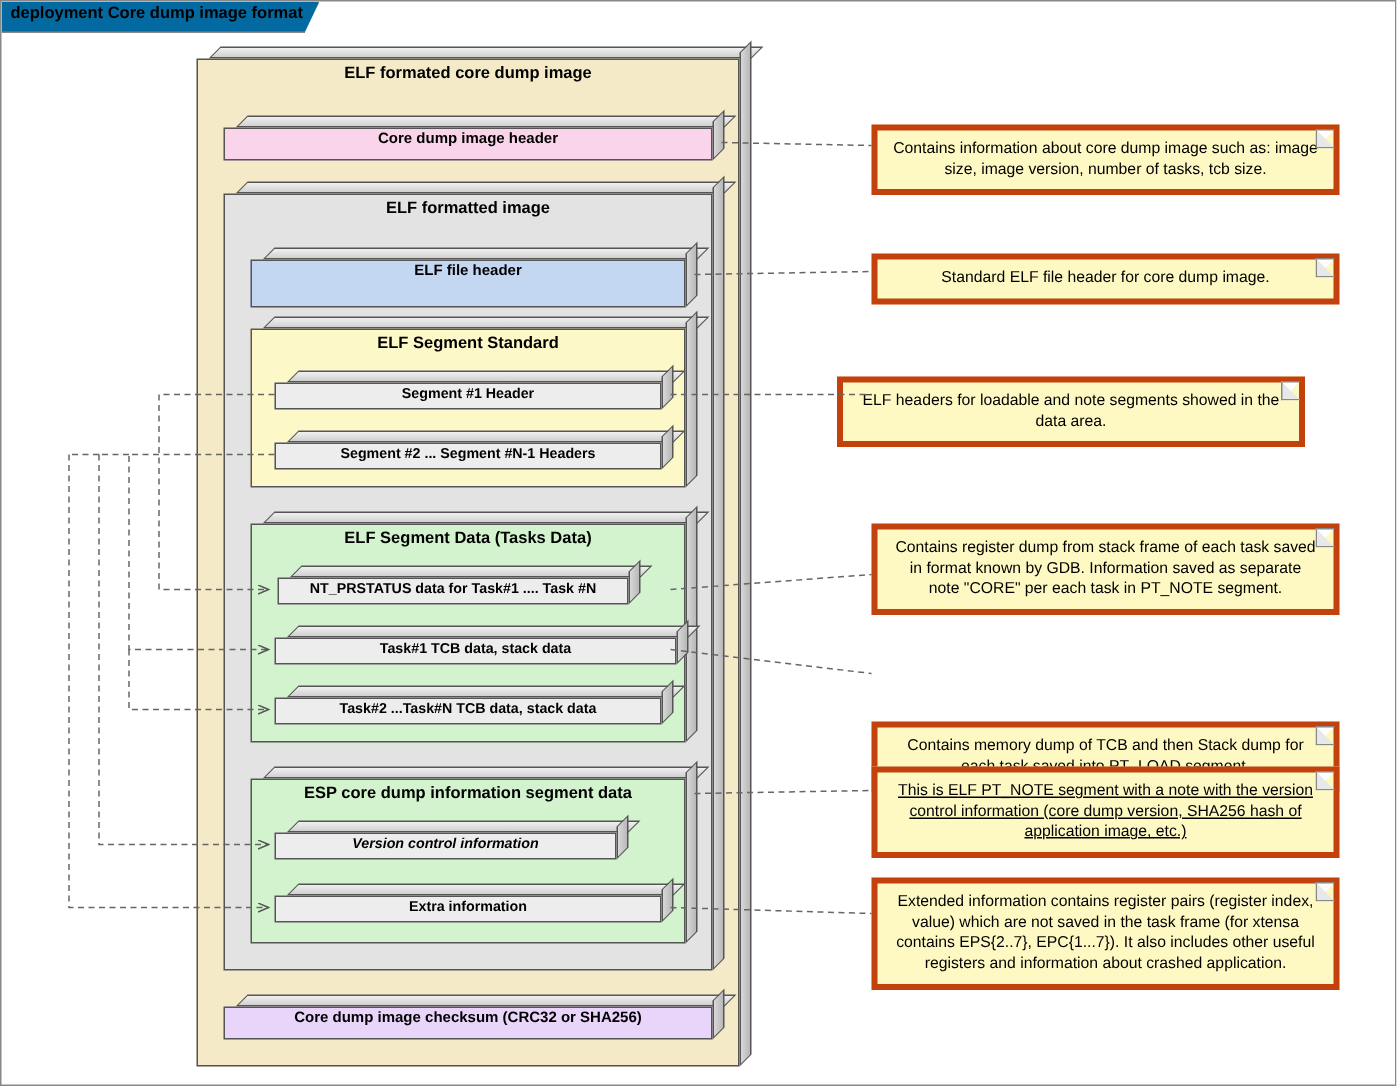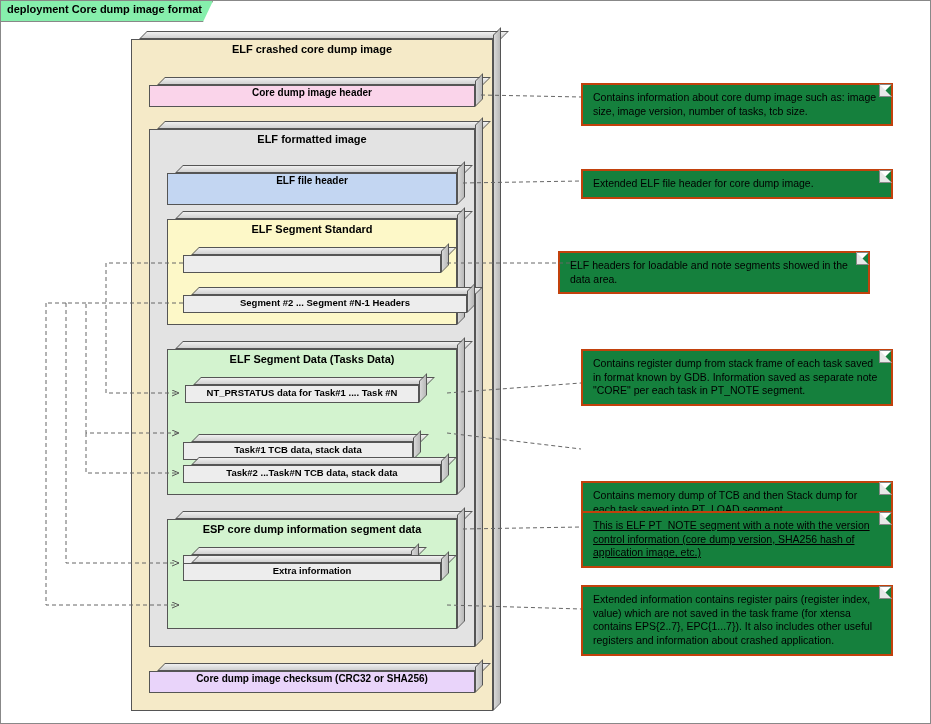--- a/index.html
+++ b/index.html
@@ -18,21 +18,21 @@
   }
   .title-tab {
     position: absolute;
     top: 0; left: 0;
     height: 18px;
     padding: 2px 10px 0 6px;
     border: 1px solid #888;
     border-top: none; border-left: none;
     font-weight: bold;
     font-size: 11px;
-    background: #86efac;
+    background: #0369a1;
     clip-path: polygon(0 0, 100% 0, calc(100% - 10px) 100%, 0 100%);
   }
 
   
   .box3d {
     position: absolute;
     box-sizing: border-box;
   }
   .box3d .top {
     position: absolute;
@@ -75,25 +75,26 @@
   .c-yellow .front { background: #FDF8C8; }
   .c-green .front { background: #D3F3CF; }
   .c-lgrey .front { background: #EDEDED; }
   .c-violet .front { background: #E9D4FA; }
   .box3d.small .label { font-size: 10px; padding-top: 2px;}
 
   
   .note {
     position: absolute;
     box-sizing: border-box;
-    background: #15803d;
-    border: 2px solid #c2410c;
+    background: #fef9c3;
+    border: 4px solid #c2410c;
     padding: 6px 10px;
     font-size: 10.5px;
     line-height: 1.3;
+    text-align: center;
   }
   .note::before {
     content:"";
     position: absolute;
     top: -1px; right: -1px;
     width: 12px; height: 12px;
     background: #fff;
     border-left: 1px solid #888;
     border-bottom: 1px solid #888;
     clip-path: polygon(0 0, 100% 100%, 0 100%);
@@ -118,21 +119,21 @@
 </head>
 <body>
 
 <div class="canvas">
   <div class="title-tab">deployment Core dump image format</div>
 
   <div class="box3d c-tan" style="left:130px; top:30px; width:370px; height:680px;">
     <div class="top"></div>
       <div class="side"></div>
       <div class="front"></div>
-    <div class="label">ELF crashed core dump image</div>
+    <div class="label">ELF formated core dump image</div>
   </div>
 
   <div class="box3d c-pink small" style="left:148px; top:76px; width:334px; height:30px;">
     <div class="top"></div>
       <div class="side"></div>
       <div class="front"></div>
     <div class="label">Core dump image header</div>
   </div>
 
   <div class="box3d c-grey" style="left:148px; top:120px; width:334px; height:526px;">
@@ -152,41 +153,42 @@
   <div class="box3d c-yellow" style="left:166px; top:210px; width:298px; height:114px;">
     <div class="top"></div>
       <div class="side"></div>
       <div class="front"></div>
     <div class="label">ELF Segment Standard</div>
   </div>
   <div class="box3d c-lgrey small" style="left:182px; top:246px; width:266px; height:26px;">
     <div class="top"></div>
       <div class="side"></div>
       <div class="front"></div>
-  </div>
-  <div class="box3d c-lgrey small" style="left:182px; top:286px; width:292px; height:26px;">
+    <div class="label" style="font-size:9.5px">Segment #1 Header</div>
+  </div>
+  <div class="box3d c-lgrey small" style="left:182px; top:286px; width:266px; height:26px;">
     <div class="top"></div>
       <div class="side"></div>
       <div class="front"></div>
     <div class="label" style="font-size:9.5px">Segment #2 ... Segment #N-1 Headers</div>
   </div>
 
   <div class="box3d c-green" style="left:166px; top:340px; width:298px; height:154px;">
     <div class="top"></div>
       <div class="side"></div>
       <div class="front"></div>
     <div class="label">ELF Segment Data (Tasks Data)</div>
   </div>
   <div class="box3d c-lgrey small" style="left:184px; top:376px; width:242px; height:26px;">
     <div class="top"></div>
       <div class="side"></div>
       <div class="front"></div>
     <div class="label" style="font-size:9.5px">NT_PRSTATUS data for Task#1 .... Task #N</div>
   </div>
-  <div class="box3d c-lgrey small" style="left:182px; top:433px; width:238px; height:26px;">
+  <div class="box3d c-lgrey small" style="left:182px; top:416px; width:276px; height:26px;">
     <div class="top"></div>
       <div class="side"></div>
       <div class="front"></div>
     <div class="label" style="font-size:9.5px">Task#1 TCB data, stack data</div>
   </div>
   <div class="box3d c-lgrey small" style="left:182px; top:456px; width:266px; height:26px;">
     <div class="top"></div>
       <div class="side"></div>
       <div class="front"></div>
     <div class="label" style="font-size:9.5px">Task#2 ...Task#N TCB data,  stack data</div>
@@ -197,36 +199,36 @@
       <div class="side"></div>
       <div class="front"></div>
     <div class="label">ESP core dump information segment data</div>
   </div>
   <div class="box3d c-lgrey small" style="left:182px; top:546px; width:236px; height:26px;font-style:italic;">
     <div class="top"></div>
       <div class="side"></div>
       <div class="front"></div>
     <div class="label" style="font-size:9.5px">Version control information</div>
   </div>
-  <div class="box3d c-lgrey small" style="left:182px; top:554px; width:266px; height:26px;">
+  <div class="box3d c-lgrey small" style="left:182px; top:588px; width:266px; height:26px;">
     <div class="top"></div>
       <div class="side"></div>
       <div class="front"></div>
     <div class="label" style="font-size:9.5px">Extra information</div>
   </div>
 
   <div class="box3d c-violet small" style="left:148px; top:662px; width:334px; height:30px;">
     <div class="top"></div>
       <div class="side"></div>
       <div class="front"></div>
     <div class="label">Core dump image checksum (CRC32 or SHA256)</div>
   </div>
 
   <div class="note" style="left:580px; top:82px; width:312px;">Contains information about core dump image such as: image size, image version, number of tasks, tcb size.</div>
-  <div class="note" style="left:580px; top:168px; width:312px;">Extended ELF file header for core dump image.</div>
+  <div class="note" style="left:580px; top:168px; width:312px;">Standard ELF file header for core dump image.</div>
   <div class="note" style="left:557px; top:250px; width:312px;">ELF headers for loadable and note segments showed in the data area.</div>
   <div class="note" style="left:580px; top:348px; width:312px;">Contains register dump from stack frame of each task saved in format known by GDB. Information saved as separate note "CORE" per each task in PT_NOTE segment.</div>
   <div class="note" style="left:580px; top:432px; width:312px;margin-top:48px;">Contains memory dump of TCB and then Stack dump for each task saved into PT_LOAD segment.</div>
   <div class="note" style="left:580px; top:510px; width:312px;text-decoration:underline;">This is ELF PT_NOTE segment with a note with the version control information (core dump version, SHA256 hash of application image, etc.)</div>
   <div class="note" style="left:580px; top:584px; width:312px;">Extended information contains register pairs (register index, value) which are not saved in the task frame (for xtensa contains EPS{2..7}, EPC{1...7}). It also includes other useful registers and information about crashed application.</div>
 
   <svg class="overlay">
     <defs>
       <marker id="arrow" markerWidth="8" markerHeight="8" refX="7" refY="3" orient="auto">
         <path d="M0,0 L7,3 L0,6" fill="none" stroke="#555" stroke-width="1"></path>

